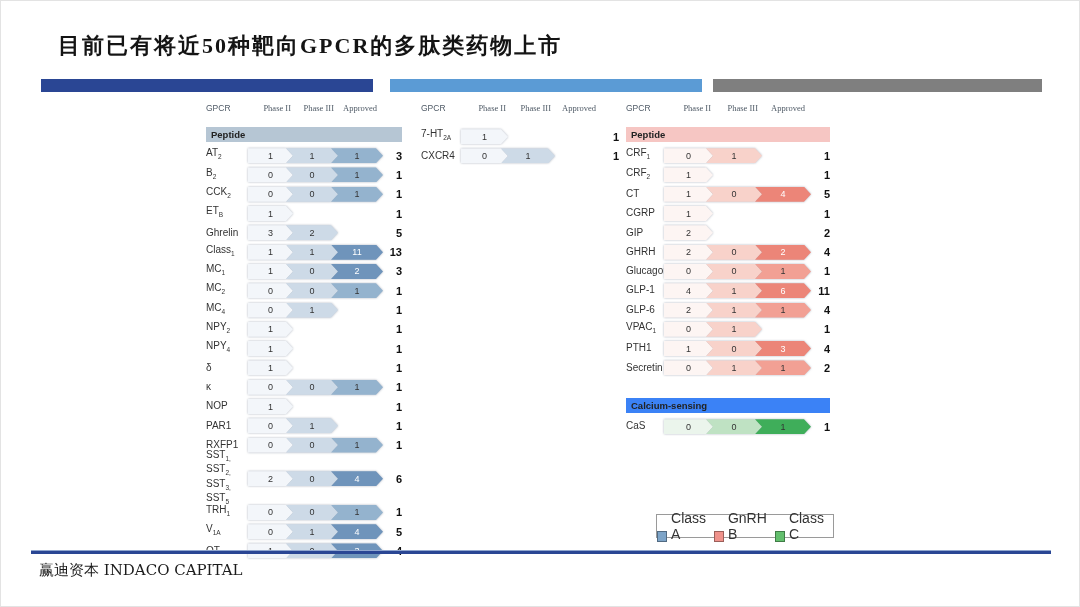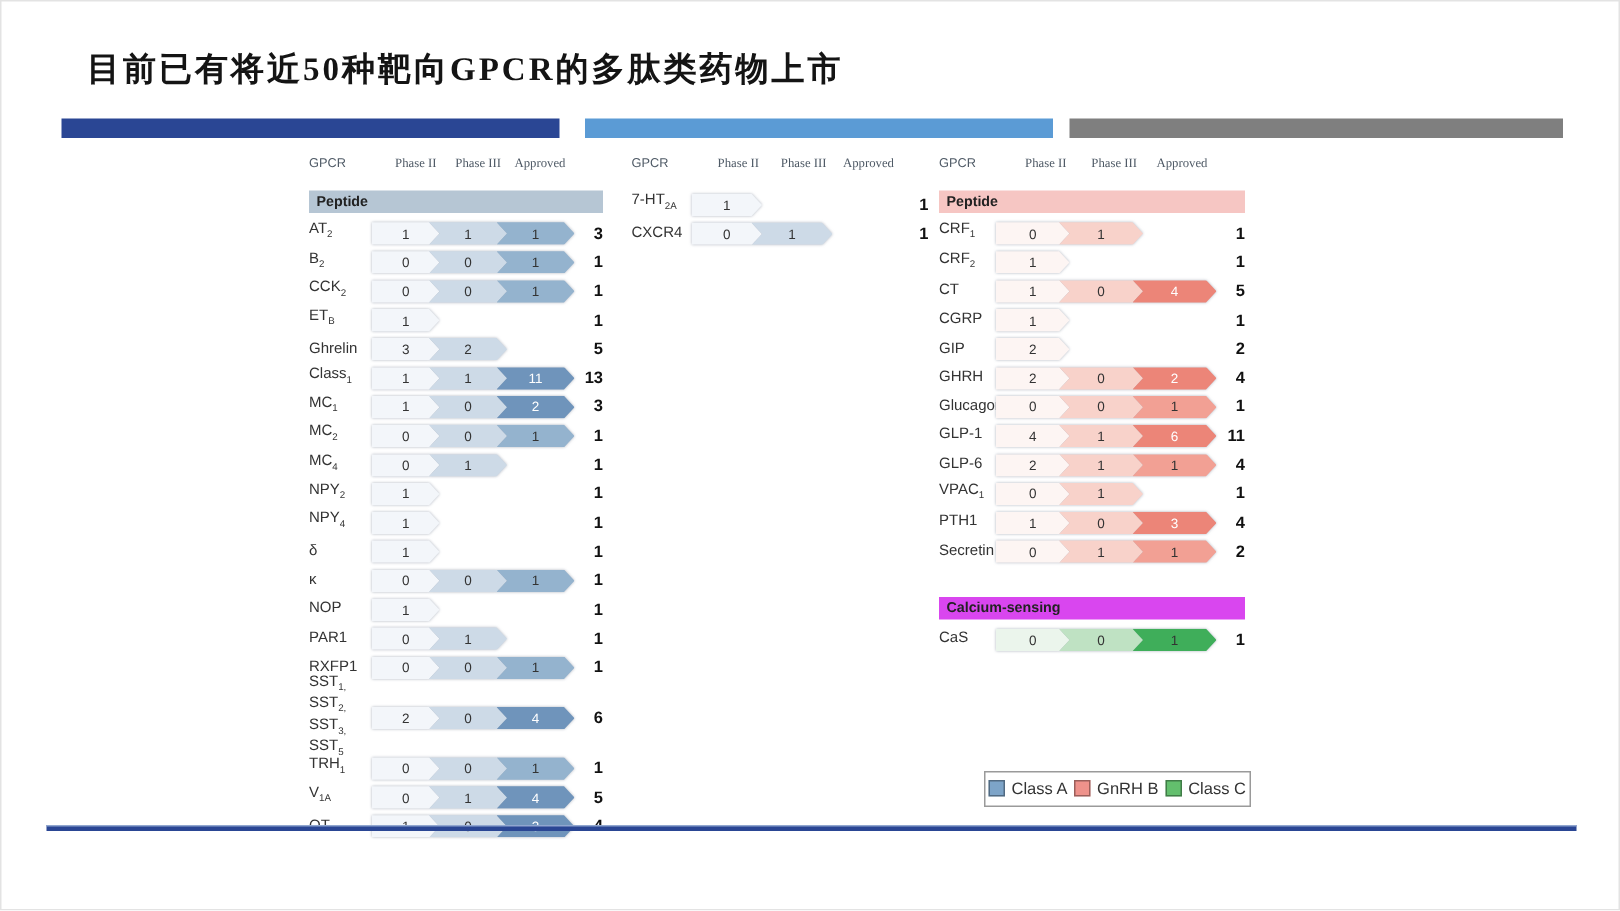--- a/index.html
+++ b/index.html
@@ -22,21 +22,21 @@
   .lbl sub{font-size:6.5px;}
   .bar{display:flex;align-items:center;filter:drop-shadow(0 0 1px rgba(110,120,140,.55));}
   .seg{height:15px;display:flex;align-items:center;justify-content:center;font-size:9px;box-sizing:border-box;}
   .seg-first{width:var(--segw);clip-path:polygon(0 0,calc(100% - 7px) 0,100% 50%,calc(100% - 7px) 100%,0 100%);}
   .seg-next{width:calc(var(--segw) + 7px);margin-left:-7px;
             clip-path:polygon(0 0,calc(100% - 7px) 0,100% 50%,calc(100% - 7px) 100%,0 100%,7px 50%);}
   .total{flex:1;text-align:right;font-weight:bold;font-size:11px;color:#111;padding-left:3px;}
   
   .legend{position:absolute;left:655px;top:513px;width:176px;height:22px;border:1px solid #9a9a9a;
           background:#fff;display:flex;align-items:center;justify-content:space-around;}
-  .litem{display:flex;align-items:flex-start;font-size:11px;color:#333;}
+  .litem{display:flex;align-items:flex-end;font-size:14px;color:#333;}
   .lswatch{width:11px;height:11px;margin-right:4px;border:1px solid rgba(0,0,0,.35);box-sizing:border-box;}
   
   .rule{position:absolute;left:30px;top:549px;width:1020px;height:3px;border-top:1px solid #90a6cf;}
   .foot-left{position:absolute;left:38px;top:560px;font-family:"DejaVu Serif",serif;font-size:15px;color:#1c1c1c;}
   .foot-right{position:absolute;right:68px;top:560px;font-family:"DejaVu Serif",serif;font-size:16px;
               font-weight:bold;font-style:italic;}
 </style>
 </head>
 <body>
 
@@ -424,21 +424,21 @@
         <div class="bar">
           <div class="seg seg-first" style="background: rgb(253, 245, 243); color: rgb(51, 51, 51);">0</div>
           <div class="seg seg-next" style="background: rgb(248, 210, 202); color: rgb(51, 51, 51);">1</div>
           <div class="seg seg-next" style="background: rgb(242, 160, 148); color: rgb(51, 51, 51);">1</div>
         </div>
         <div class="total">2</div>
       </div>
     </div>
 
   <div id="col-calcium" class="col" style="left:625px;top:397px;width:204px;--lblw:38px;--segw:49px;">
-      <div class="sec" style="background: #d946ef;">Calcium-sensing</div>
+      <div class="sec" style="background: #3b82f6;">Calcium-sensing</div>
       <div class="row">
         <div class="lbl">
           <div class="lline"><span>CaS</span></div>
         </div>
         <div class="bar">
           <div class="seg seg-first" style="background: rgb(235, 245, 236); color: rgb(51, 51, 51);">0</div>
           <div class="seg seg-next" style="background: rgb(191, 226, 195); color: rgb(51, 51, 51);">0</div>
           <div class="seg seg-next" style="background: rgb(63, 174, 90); color: rgb(51, 51, 51);">1</div>
         </div>
         <div class="total">1</div>
@@ -454,14 +454,15 @@
         <div class="lswatch" style="background: rgb(239, 146, 139);"></div>
         <span>GnRH B</span>
       </div>
       <div class="litem">
         <div class="lswatch" style="background: rgb(99, 191, 109);"></div>
         <span>Class C</span>
       </div>
     </div>
 
   <div class="rule" style="background: rgb(42, 70, 148);"></div>
+  <div class="foot-left">赢迪资本 INDACO CAPITAL</div>
 
 </div>
 
 </body></html>

